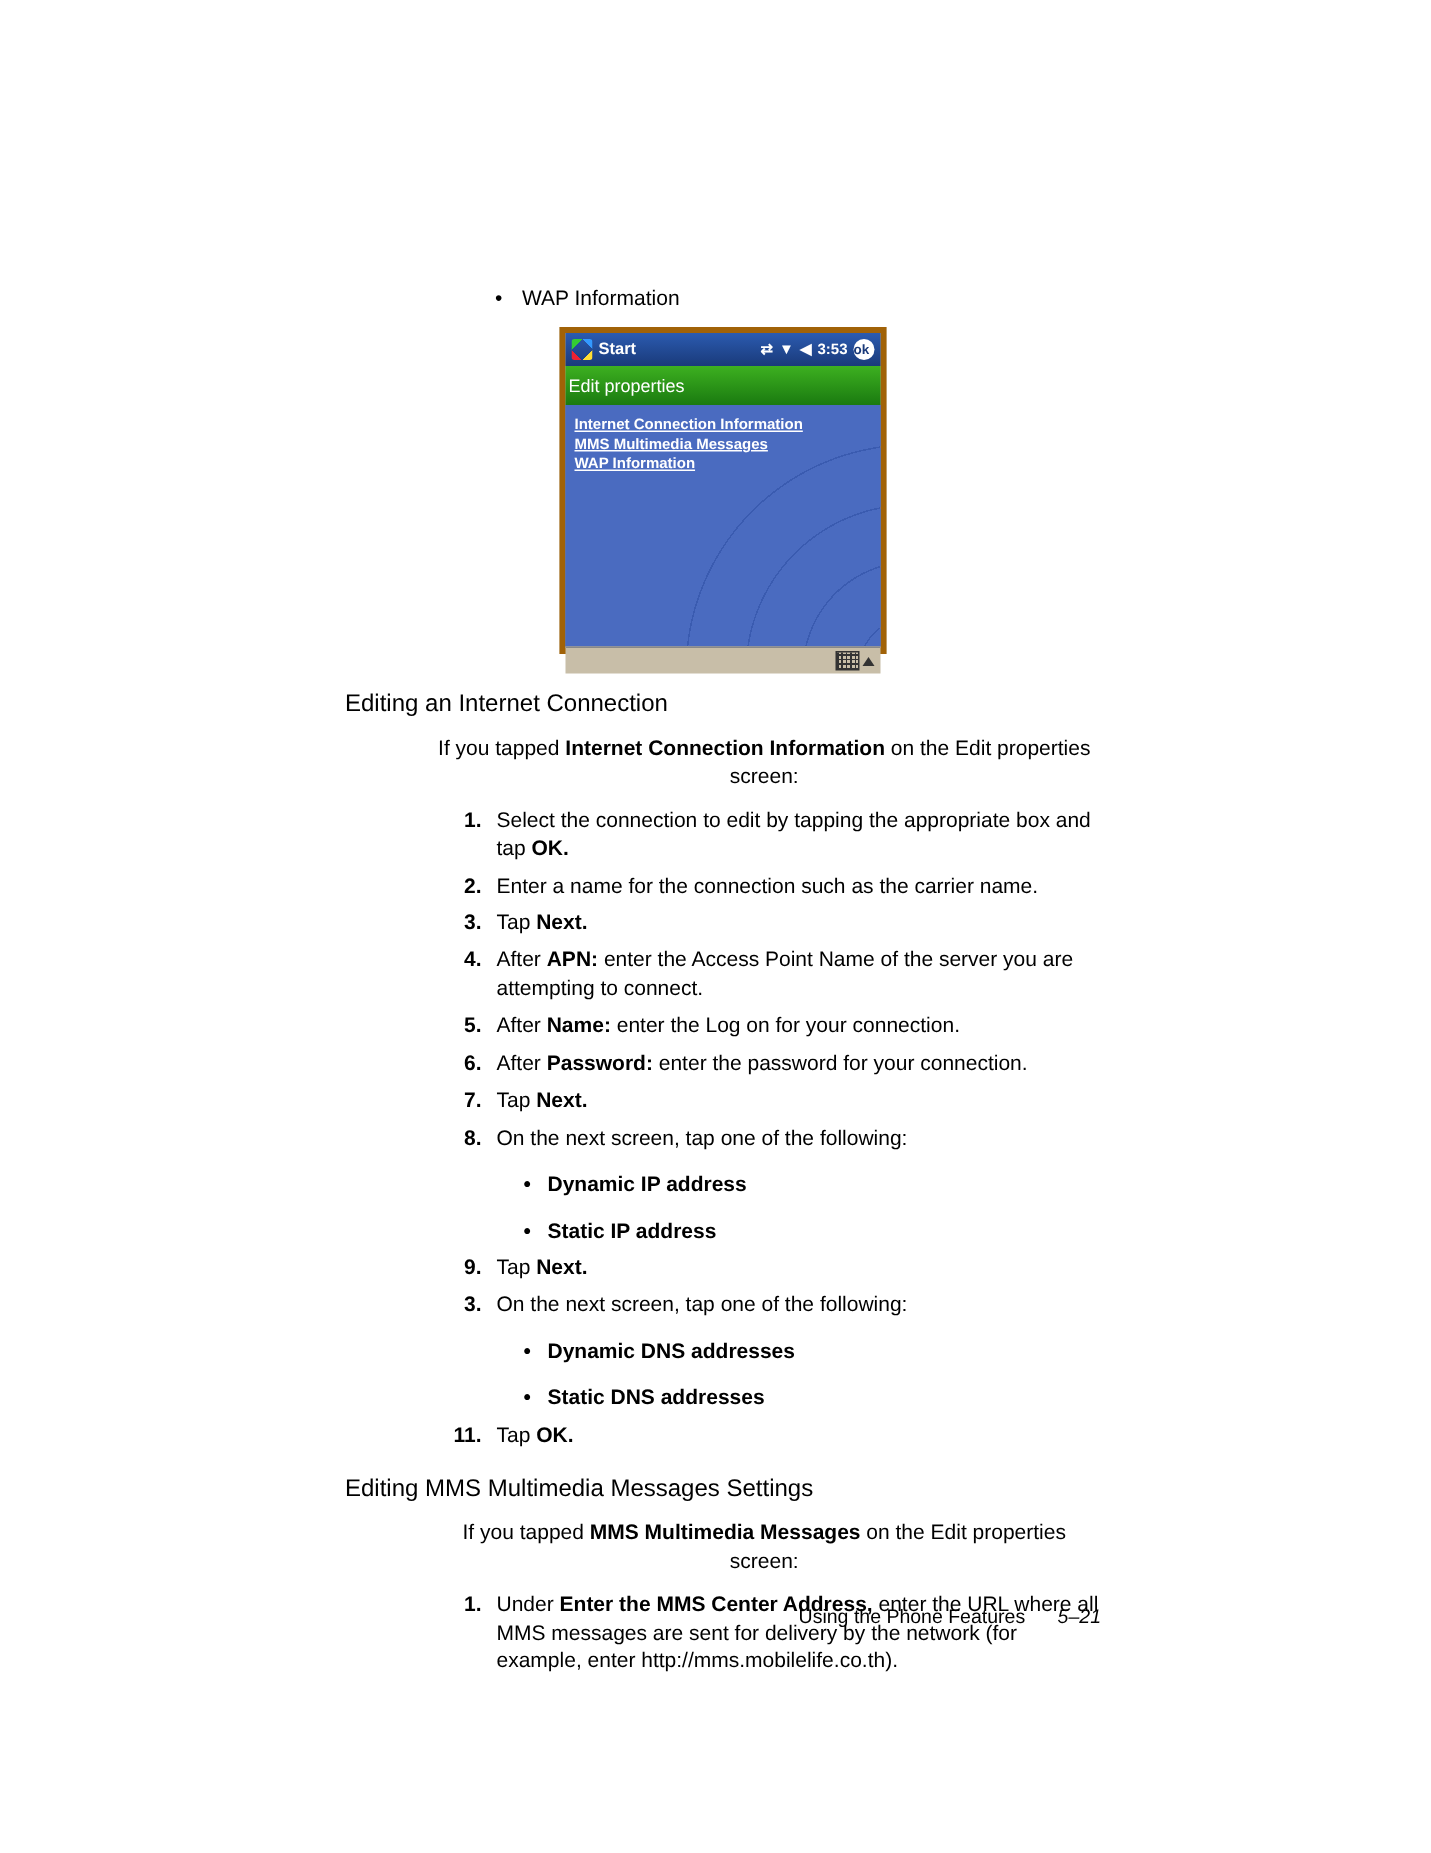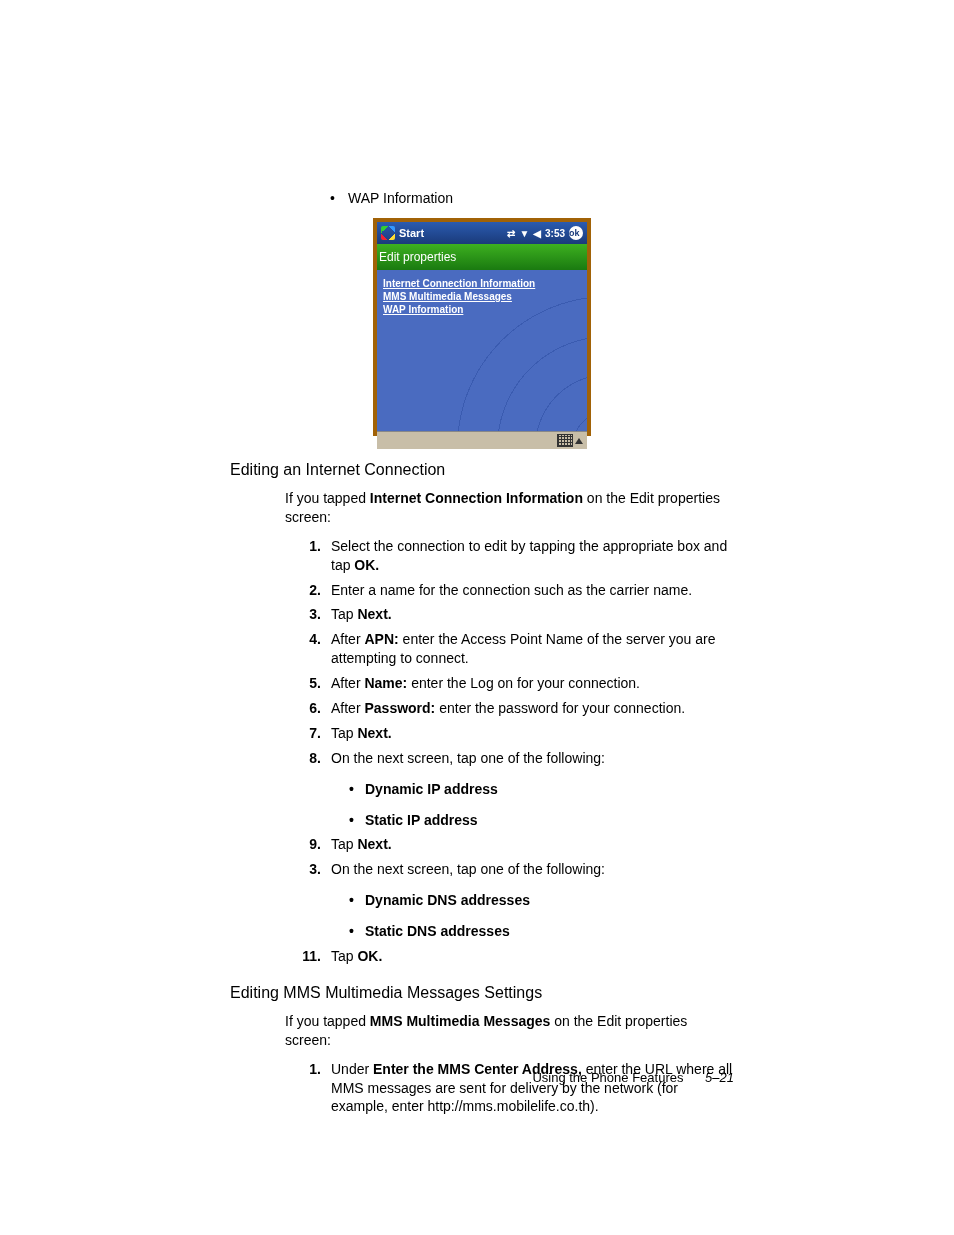--- a/index.html
+++ b/index.html
@@ -127,20 +127,21 @@
   }
   h2.section {
     font-size: 16px;
     font-weight: normal;
     margin: 18px 0 10px 0;
   }
   .intro {
     margin-left: 55px;
     margin-bottom: 10px;
     line-height: 1.35;
+    text-align: center;
   }
   .step-row {
     margin-left: 55px;
     margin-bottom: 6px;
     display: flex;
     line-height: 1.35;
   }
   .step-num {
     width: 36px;
     flex-shrink: 0;

